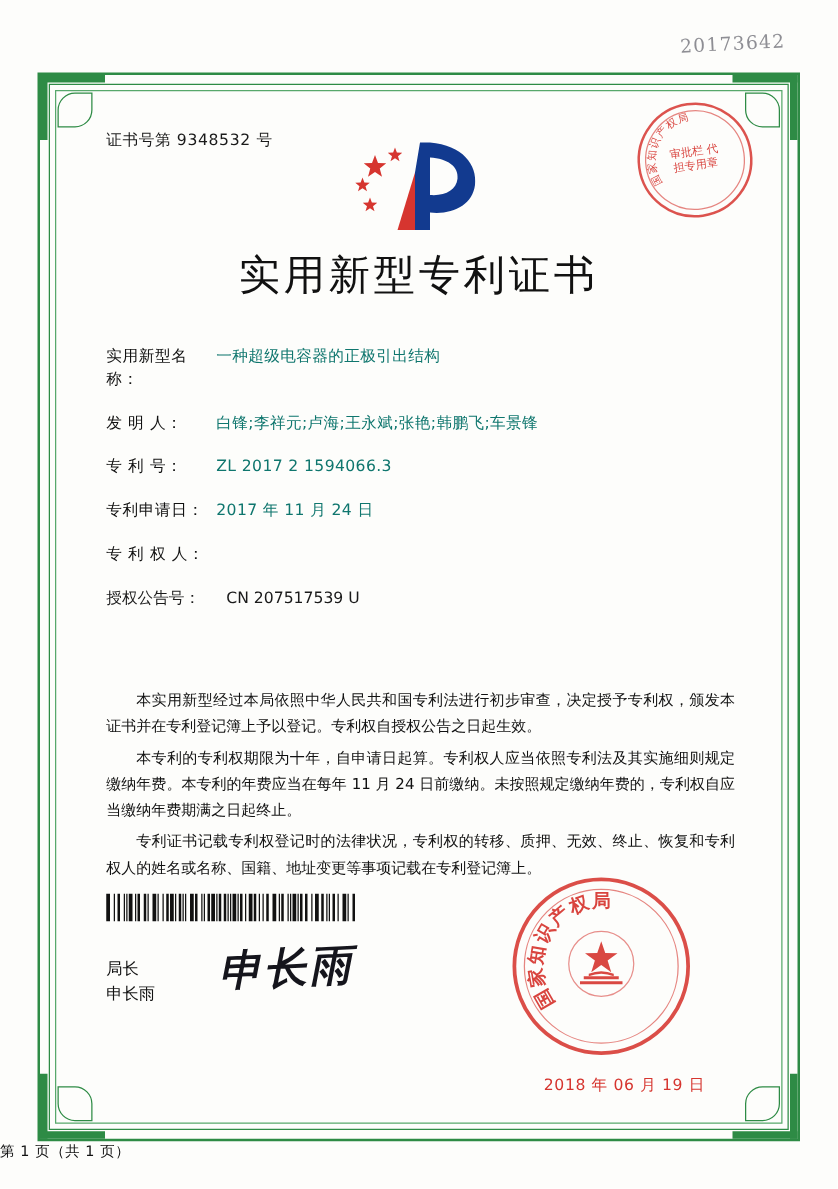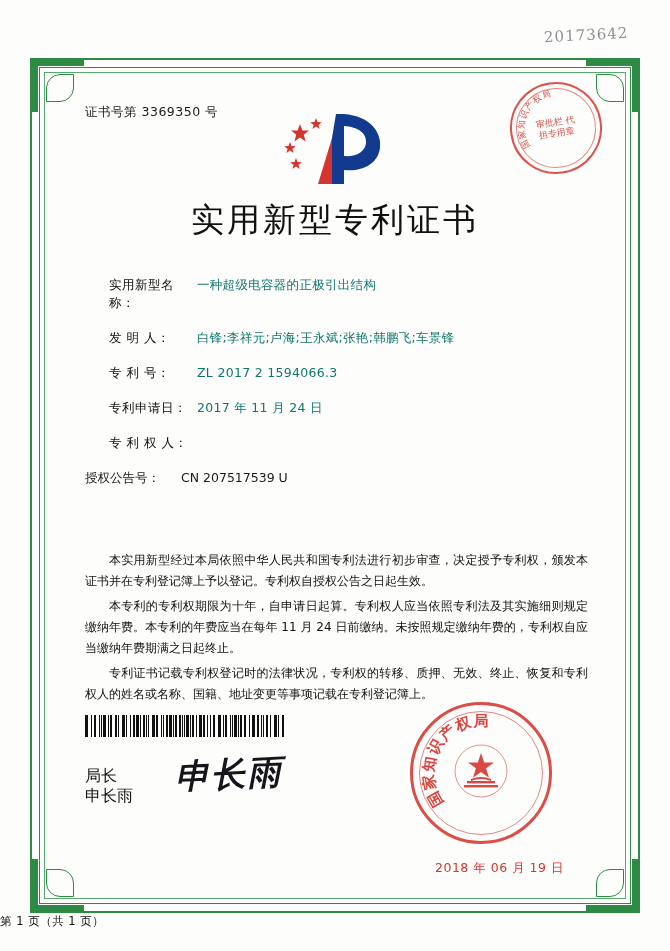--- a/index.html
+++ b/index.html
@@ -195,21 +195,20 @@
   .row {
     display: flex;
     margin-bottom: 17px;
     align-items: flex-start;
   }
   .row .lbl {
     width: 88px;
     flex: 0 0 88px;
     color: #111;
     letter-spacing: .5px;
-    margin-left: 24px;
   }
   .row .val {
     flex: 1;
     color: #0f766e;
     letter-spacing: .3px;
   }
   .row.addr .val { line-height: 19px; }
   .inline-pair {
     display: flex;
     width: 100%;
@@ -249,21 +248,21 @@
     display: block;
     background: #111;
     height: 100%;
   }
 
   
   .sig-block {
     position: absolute;
     left: 25px;
     top: 686px;
-    font-size: 16px;
+    font-size: 13px;
     line-height: 20px;
     color: #111;
   }
   .sig-hand {
     position: absolute;
     left: 115px;
     top: 672px;
     font-family: "DejaVu Serif", serif;
     font-size: 34px;
     font-style: italic;
@@ -341,21 +340,21 @@
   <div class="border-outer"></div>
   <div class="border-inner"></div>
   <div class="border-hair"></div>
   <div class="corner-orn corner-tl"></div>
   <div class="corner-orn corner-tr"></div>
   <div class="corner-orn corner-bl"></div>
   <div class="corner-orn corner-br"></div>
 
   <div class="content">
 
-    <div class="cert-no">证书号第 3369350 号</div>
+    <div class="cert-no">证书号第 9348532 号</div>
 
     <div class="seal-top">
       <div class="ring"></div>
       <div class="ring2"></div>
       <div class="arc-text" id="sealTopArc">
           <span style="transform:translate(-31.949549106720884px,11.628684873072743px) rotate(250deg) translate(-50%,-50%)">国</span>
           <span style="transform:translate(-33.95340418165551px,1.7794225122600895px) rotate(267deg) translate(-50%,-50%)">家</span>
           <span style="transform:translate(-32.99005469338388px,-8.225344450388695px) rotate(284deg) translate(-50%,-50%)">知</span>
           <span style="transform:translate(-29.14368822387182px,-17.51129454694184px) rotate(301deg) translate(-50%,-50%)">识</span>
           <span style="transform:translate(-22.75044061620119px,-25.266924066231397px) rotate(318deg) translate(-50%,-50%)">产</span>

